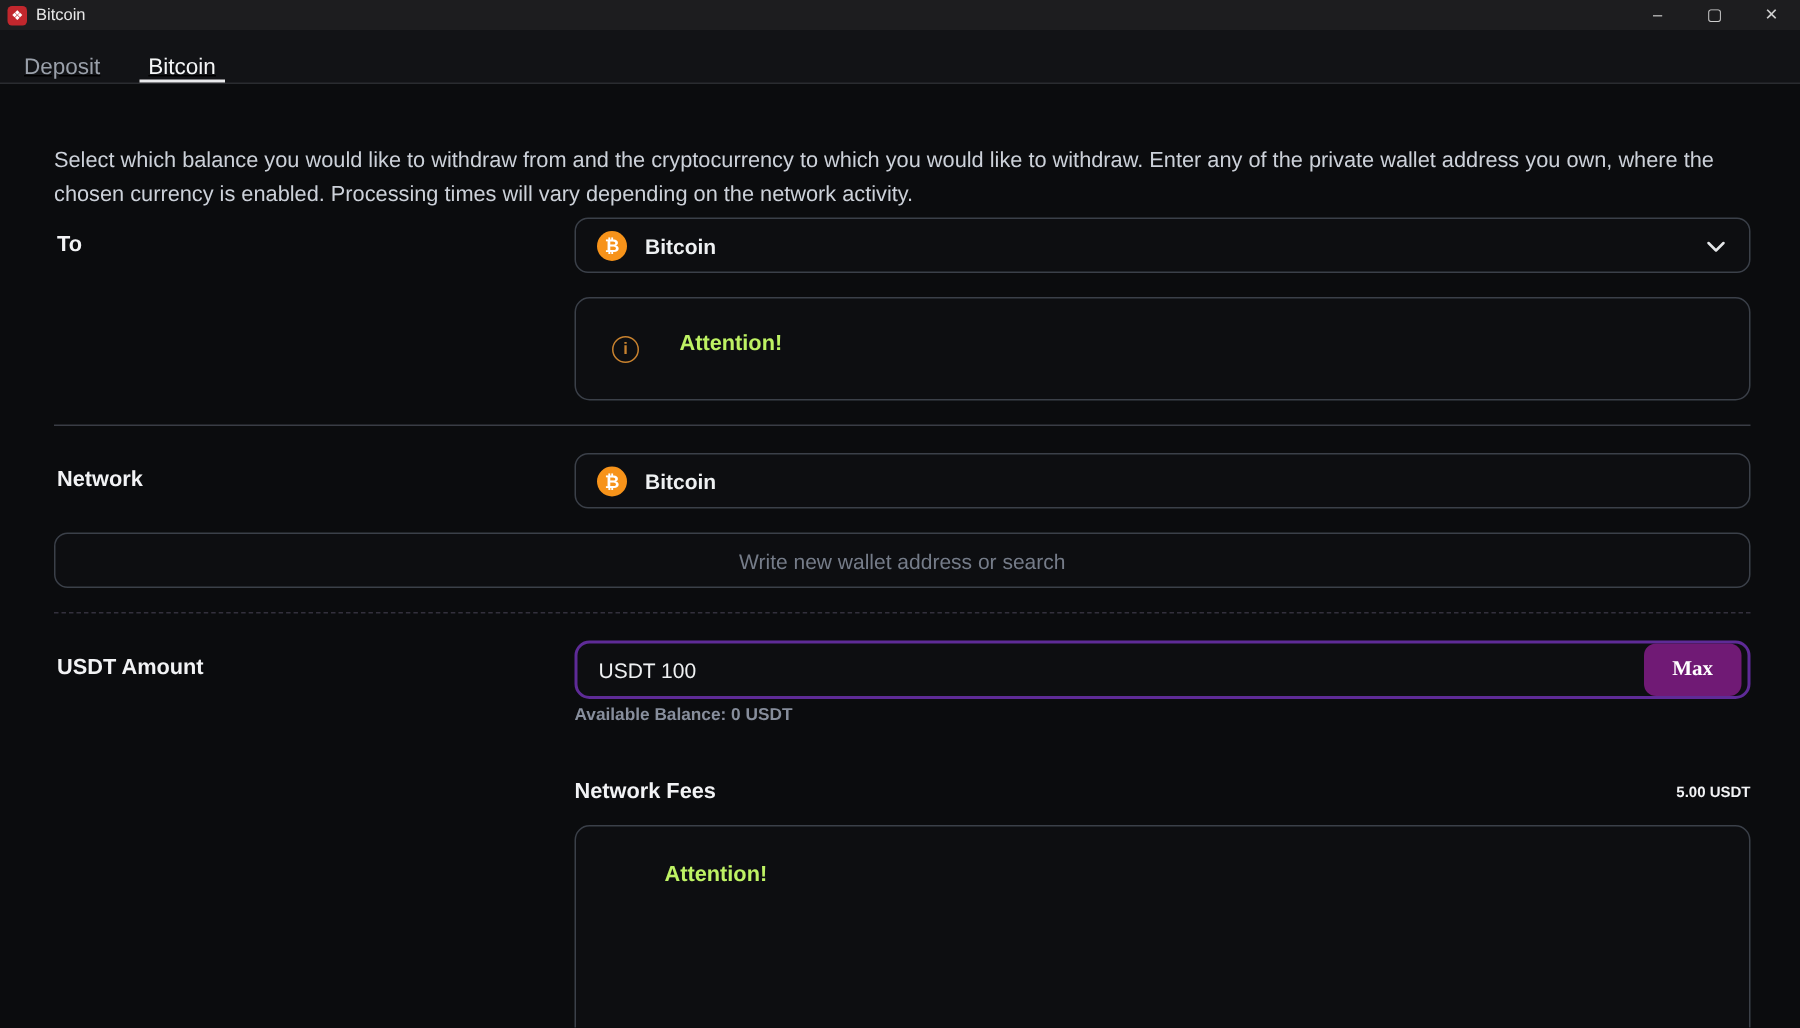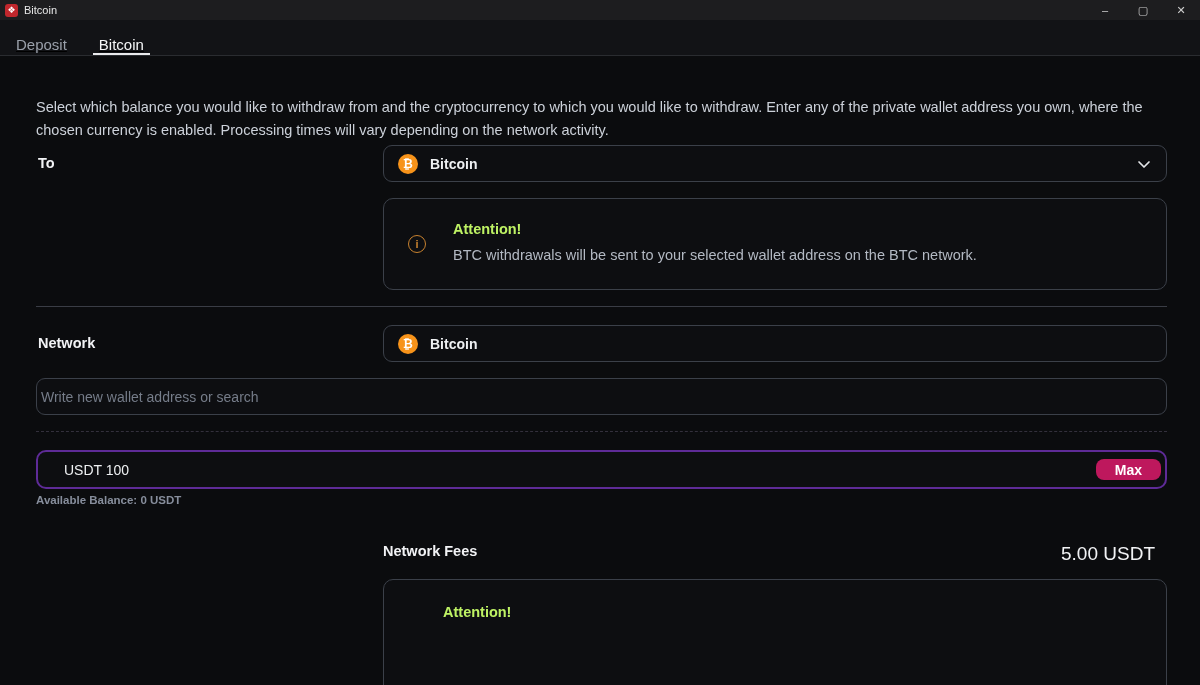--- a/index.html
+++ b/index.html
@@ -36,48 +36,48 @@
     display:flex; align-items:center; padding:0 14px; }
   .dropdown { cursor:default; }
   .coin-icon { width:20px; height:20px; border-radius:50%; background:#f7931a; color:#fff;
     font-size:12px; font-weight:bold; text-align:center; line-height:20px;
     font-family:"DejaVu Sans",sans-serif; margin-right:12px; flex:0 0 20px; }
   .field-value { color:#eef0f2; font-size:14px; font-weight:bold;text-align:right; }
   .chevron { margin-left:auto; display:flex; align-items:center; }
 
   input.text-input { width:100%; height:37px; background:#0d0e11; border:1px solid #3b4049;
     border-radius:9px; color:#e8eaed; font-size:14px; padding:0 4px; outline:none;
-    font-family:"Liberation Sans","DejaVu Sans",sans-serif; }
+    font-family:"Liberation Sans","DejaVu Sans",sans-serif;text-align:center; }
   input.text-input::placeholder { color:#757c89; }
 
   .attention-box { border:1px solid #3b4049; border-radius:10px; background:#0d0e11;
     display:flex; align-items:center; padding:22px 24px; }
   .info-icon { width:18px; height:18px; border:1.5px solid #c8822f; border-radius:50%;
     color:#c8822f; font-size:11px; font-weight:bold; text-align:center; line-height:17px;
     flex:0 0 18px; margin-right:27px; }
   .attention-title { color:#bef264; font-size:14.5px; font-weight:bold; margin-bottom:7px; }
   .attention-body { color:#b3b9c3; font-size:14.5px; line-height:23px; }
 
   .divider { border:none; border-top:1px solid #3a3d45; margin:0 0 18px 0; }
   .divider.faint { border-top:1px dashed #33303c; }
 
   
   .amount-wrap { height:39px; border:2px solid #5e2b97; border-radius:10px; background:#0d0e11;
-    display:flex; align-items:center; padding:0 4px 0 12px; }
+    display:flex; align-items:center; padding:0 4px 0 0; }
   .amount-wrap input { flex:1; height:100%; background:transparent; border:none; outline:none;
     color:#eef0f2; font-size:14px; padding:0 14px;
     font-family:"Liberation Sans","DejaVu Sans",sans-serif; }
-  .max-btn { background:#be185d; color:#fff; font-size:14px; font-weight:bold;
-    border:none; border-radius:8px; height:21px; padding:0 19px; cursor:pointer;
-    font-family:Liberation Sans, sans-serif; }
+  .max-btn { background:#701a75; color:#fff; font-size:14px; font-weight:bold;
+    border:none; border-radius:8px; height:35px; padding:0 19px; cursor:pointer;
+    font-family:Liberation Serif, serif; }
   .balance-note { color:#878e9c; font-size:11.5px; font-weight:bold; margin-top:5px; }
 
-  .fees-row { display:flex; align-items:flex-start; margin:21px 12px 14px 0; }
+  .fees-row { display:flex; align-items:center; margin:21px 0 14px 0; }
   .fees-label { color:#f2f3f5; font-size:14.5px; font-weight:bold; }
-  .fees-value { margin-left:auto; color:#f2f3f5; font-size:19px; font-weight:normal; }
+  .fees-value { margin-left:auto; color:#f2f3f5; font-size:10px; font-weight:bold; }
 
   .attention-box.bottom { align-items:flex-start; padding:24px 24px 24px 59px; min-height:150px; }
 </style>
 </head>
 <body>
 
 <div class="titlebar">
   <div class="app-icon">❖</div>
   <div class="titlebar-title">Bitcoin</div>
   <div class="win-controls">
@@ -111,21 +111,20 @@
     </div>
   </div>
 
   <div class="row">
     <div class="row-label"></div>
     <div class="row-control">
       <div class="attention-box">
         <div class="info-icon">i</div>
         <div>
           <div class="attention-title">Attention!</div>
-          <div class="attention-body">BTC withdrawals will be sent to your selected wallet address on the BTC network.</div>
         </div>
       </div>
     </div>
   </div>
 
   <hr class="divider">
 
   <div class="row">
     <div class="row-label">Network</div>
     <div class="row-control">
@@ -138,20 +137,21 @@
 
   <div class="row">
     <div class="row-control">
       <input class="text-input" type="text" placeholder="Write new wallet address or search" style="">
     </div>
   </div>
 
   <hr class="divider faint">
 
   <div class="row">
+    <div class="row-label">USDT Amount</div>
     <div class="row-control">
       <div class="amount-wrap">
         <input type="text" value="USDT 100" style="">
         <button class="max-btn">Max</button>
       </div>
       <div class="balance-note">Available Balance: 0 USDT</div>
     </div>
   </div>
 
 

